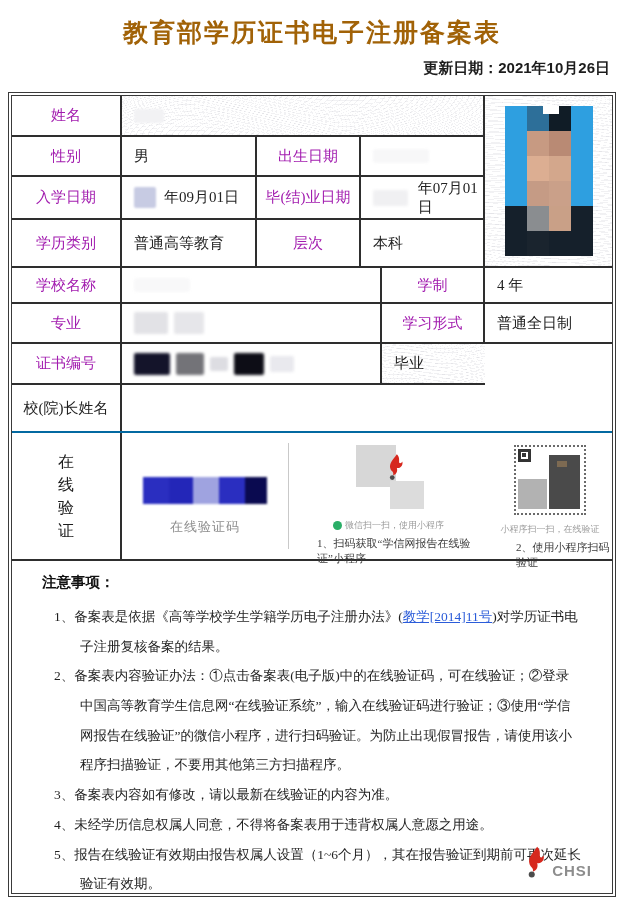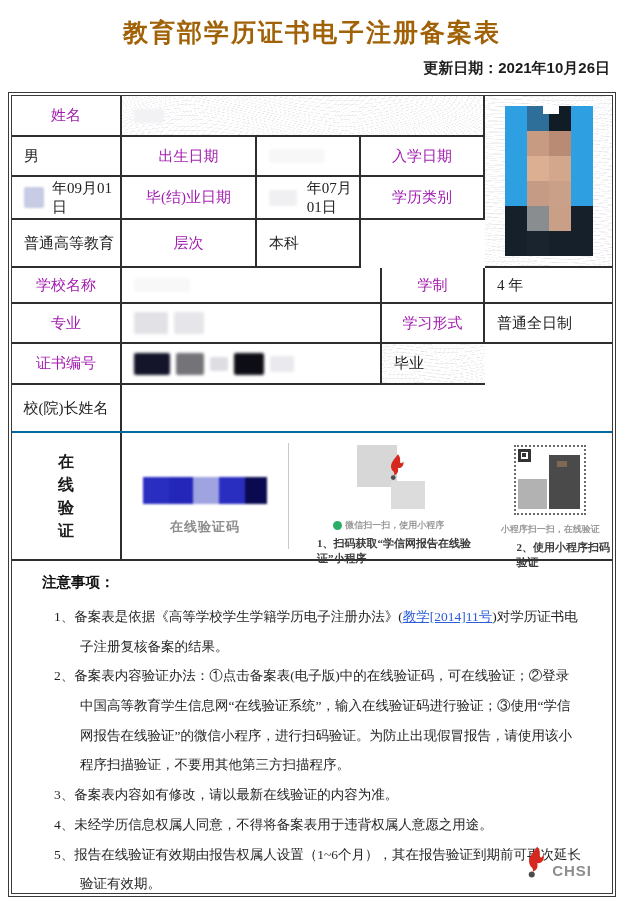--- a/index.html
+++ b/index.html
@@ -31,21 +31,21 @@
 
   
   .blurrow{display:flex;align-items:center;gap:6px;}
   .blk{height:22px;border-radius:2px;filter:blur(1.5px);}
 
   .row8{display:flex;height:46px;border-bottom:2px solid #0369a1;}
   .row8 .lblc{width:110px;border-right:2px solid #2e2e2e;display:flex;align-items:center;justify-content:center;font-size:15px;box-sizing:border-box;}
   .row8 .valc{flex:1;}
 
   
-  .row9{display:flex;height:126px;border-bottom:2px solid #2e2e2e;font-weight:bold;}
+  .row9{display:flex;height:126px;border-bottom:2px solid #2e2e2e;}
   .row9 .lblc{width:110px;border-right:2px solid #2e2e2e;display:flex;align-items:center;justify-content:center;box-sizing:border-box;}
   .vert{display:inline-block;width:18px;font-size:16px;line-height:23px;word-break:break-all;text-align:center;color:#1d1d1d;}
   .codearea{width:166px;display:flex;flex-direction:column;align-items:center;justify-content:center;gap:14px;margin-top:20px;}
   .codeblocks{display:flex;height:27px;filter:blur(1px);cursor:pointer;}
   .codeblocks div{height:100%;}
   .codelabel{font-size:13px;color:#8d8d8d;letter-spacing:1px;}
   .vdivider{width:1px;background:#c9c9c9;margin:10px 0;}
   .qrarea{flex:1;display:flex;justify-content:space-around;align-items:flex-start;padding-top:12px;}
   .qrcol{display:flex;flex-direction:column;align-items:center;}
   .qr1{width:76px;height:66px;position:relative;filter:blur(.6px);}
@@ -110,20 +110,21 @@
             <div style="background:#c9a087"></div>
             <div style="background:#15202b"></div>
           <div style="background:#15202b"></div>
             <div style="background:#1a242e"></div>
             <div style="background:#15202b"></div>
             <div style="background:#15202b"></div>
           <span class="px-blob"></span>
         </div>
       </div>
 
+      <div class="cell lbl">性别</div>
       <div class="cell val">男</div>
       <div class="cell lbl">出生日期</div>
       <div class="cell val">
           <span class="smudge wide" style="opacity:.6"></span>
         </div>
 
       <div class="cell lbl">入学日期</div>
       <div class="cell val">
           <span class="lavender"></span>
           <span>年09月01日</span>

